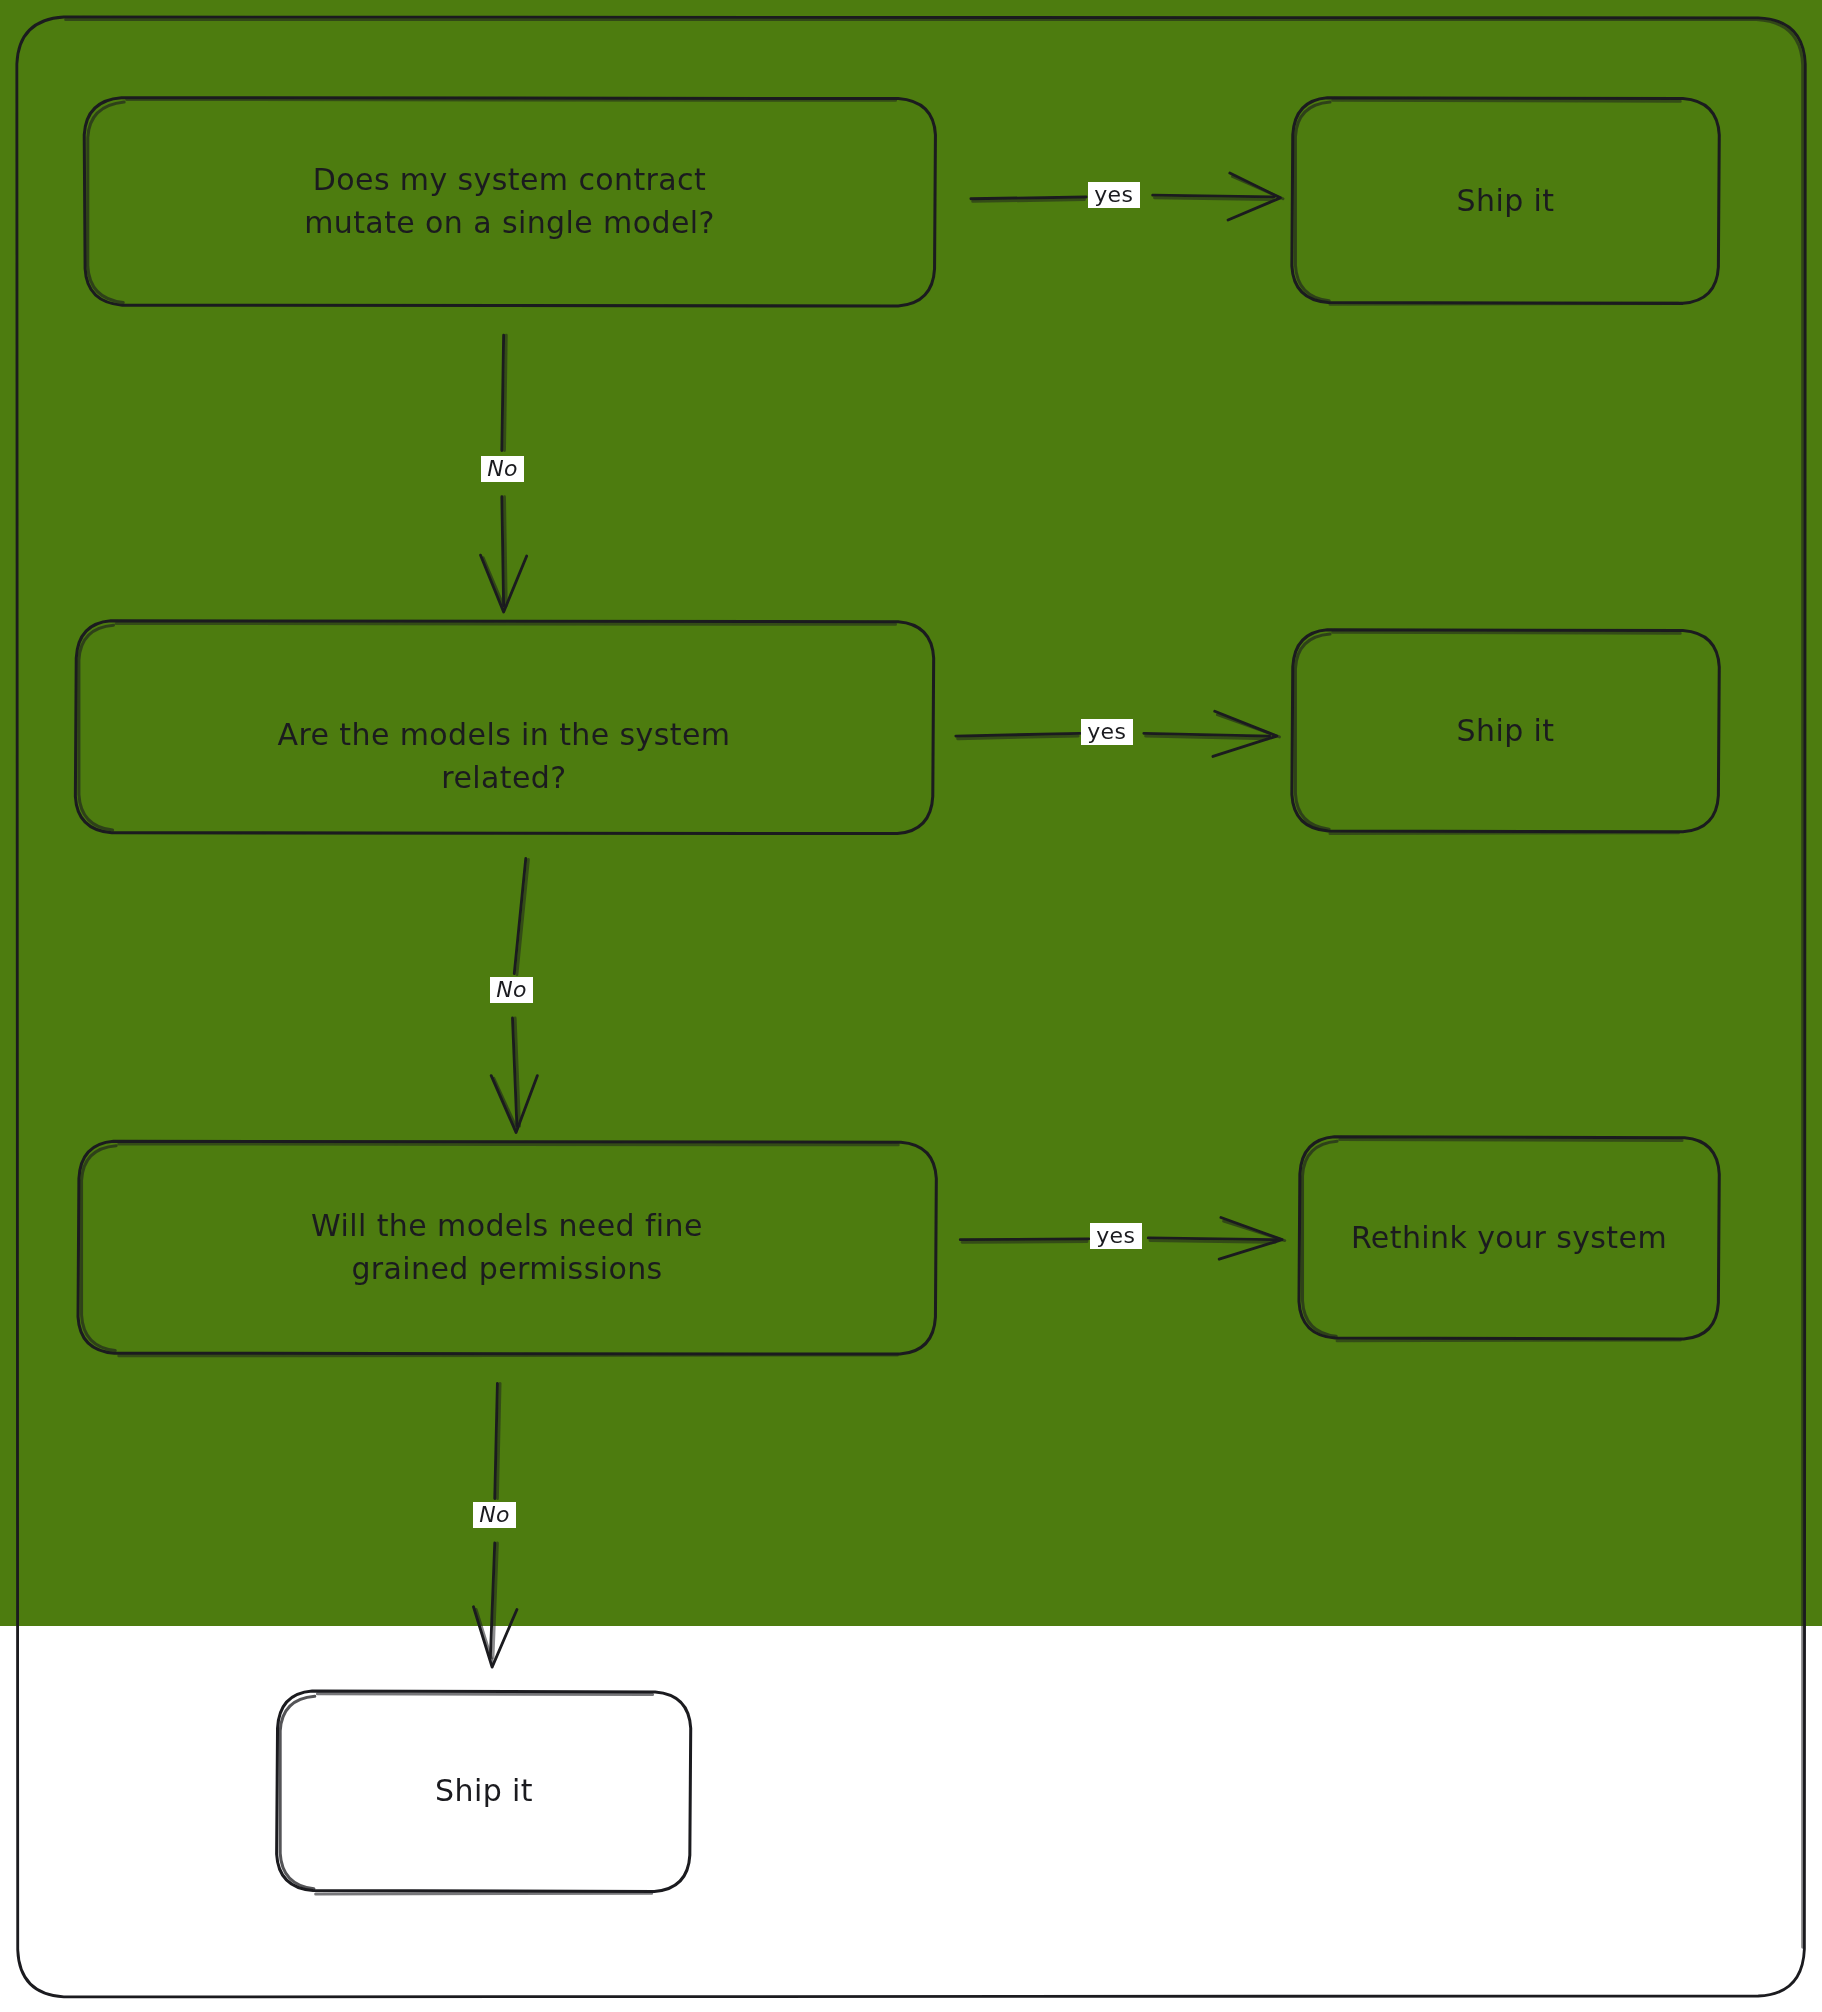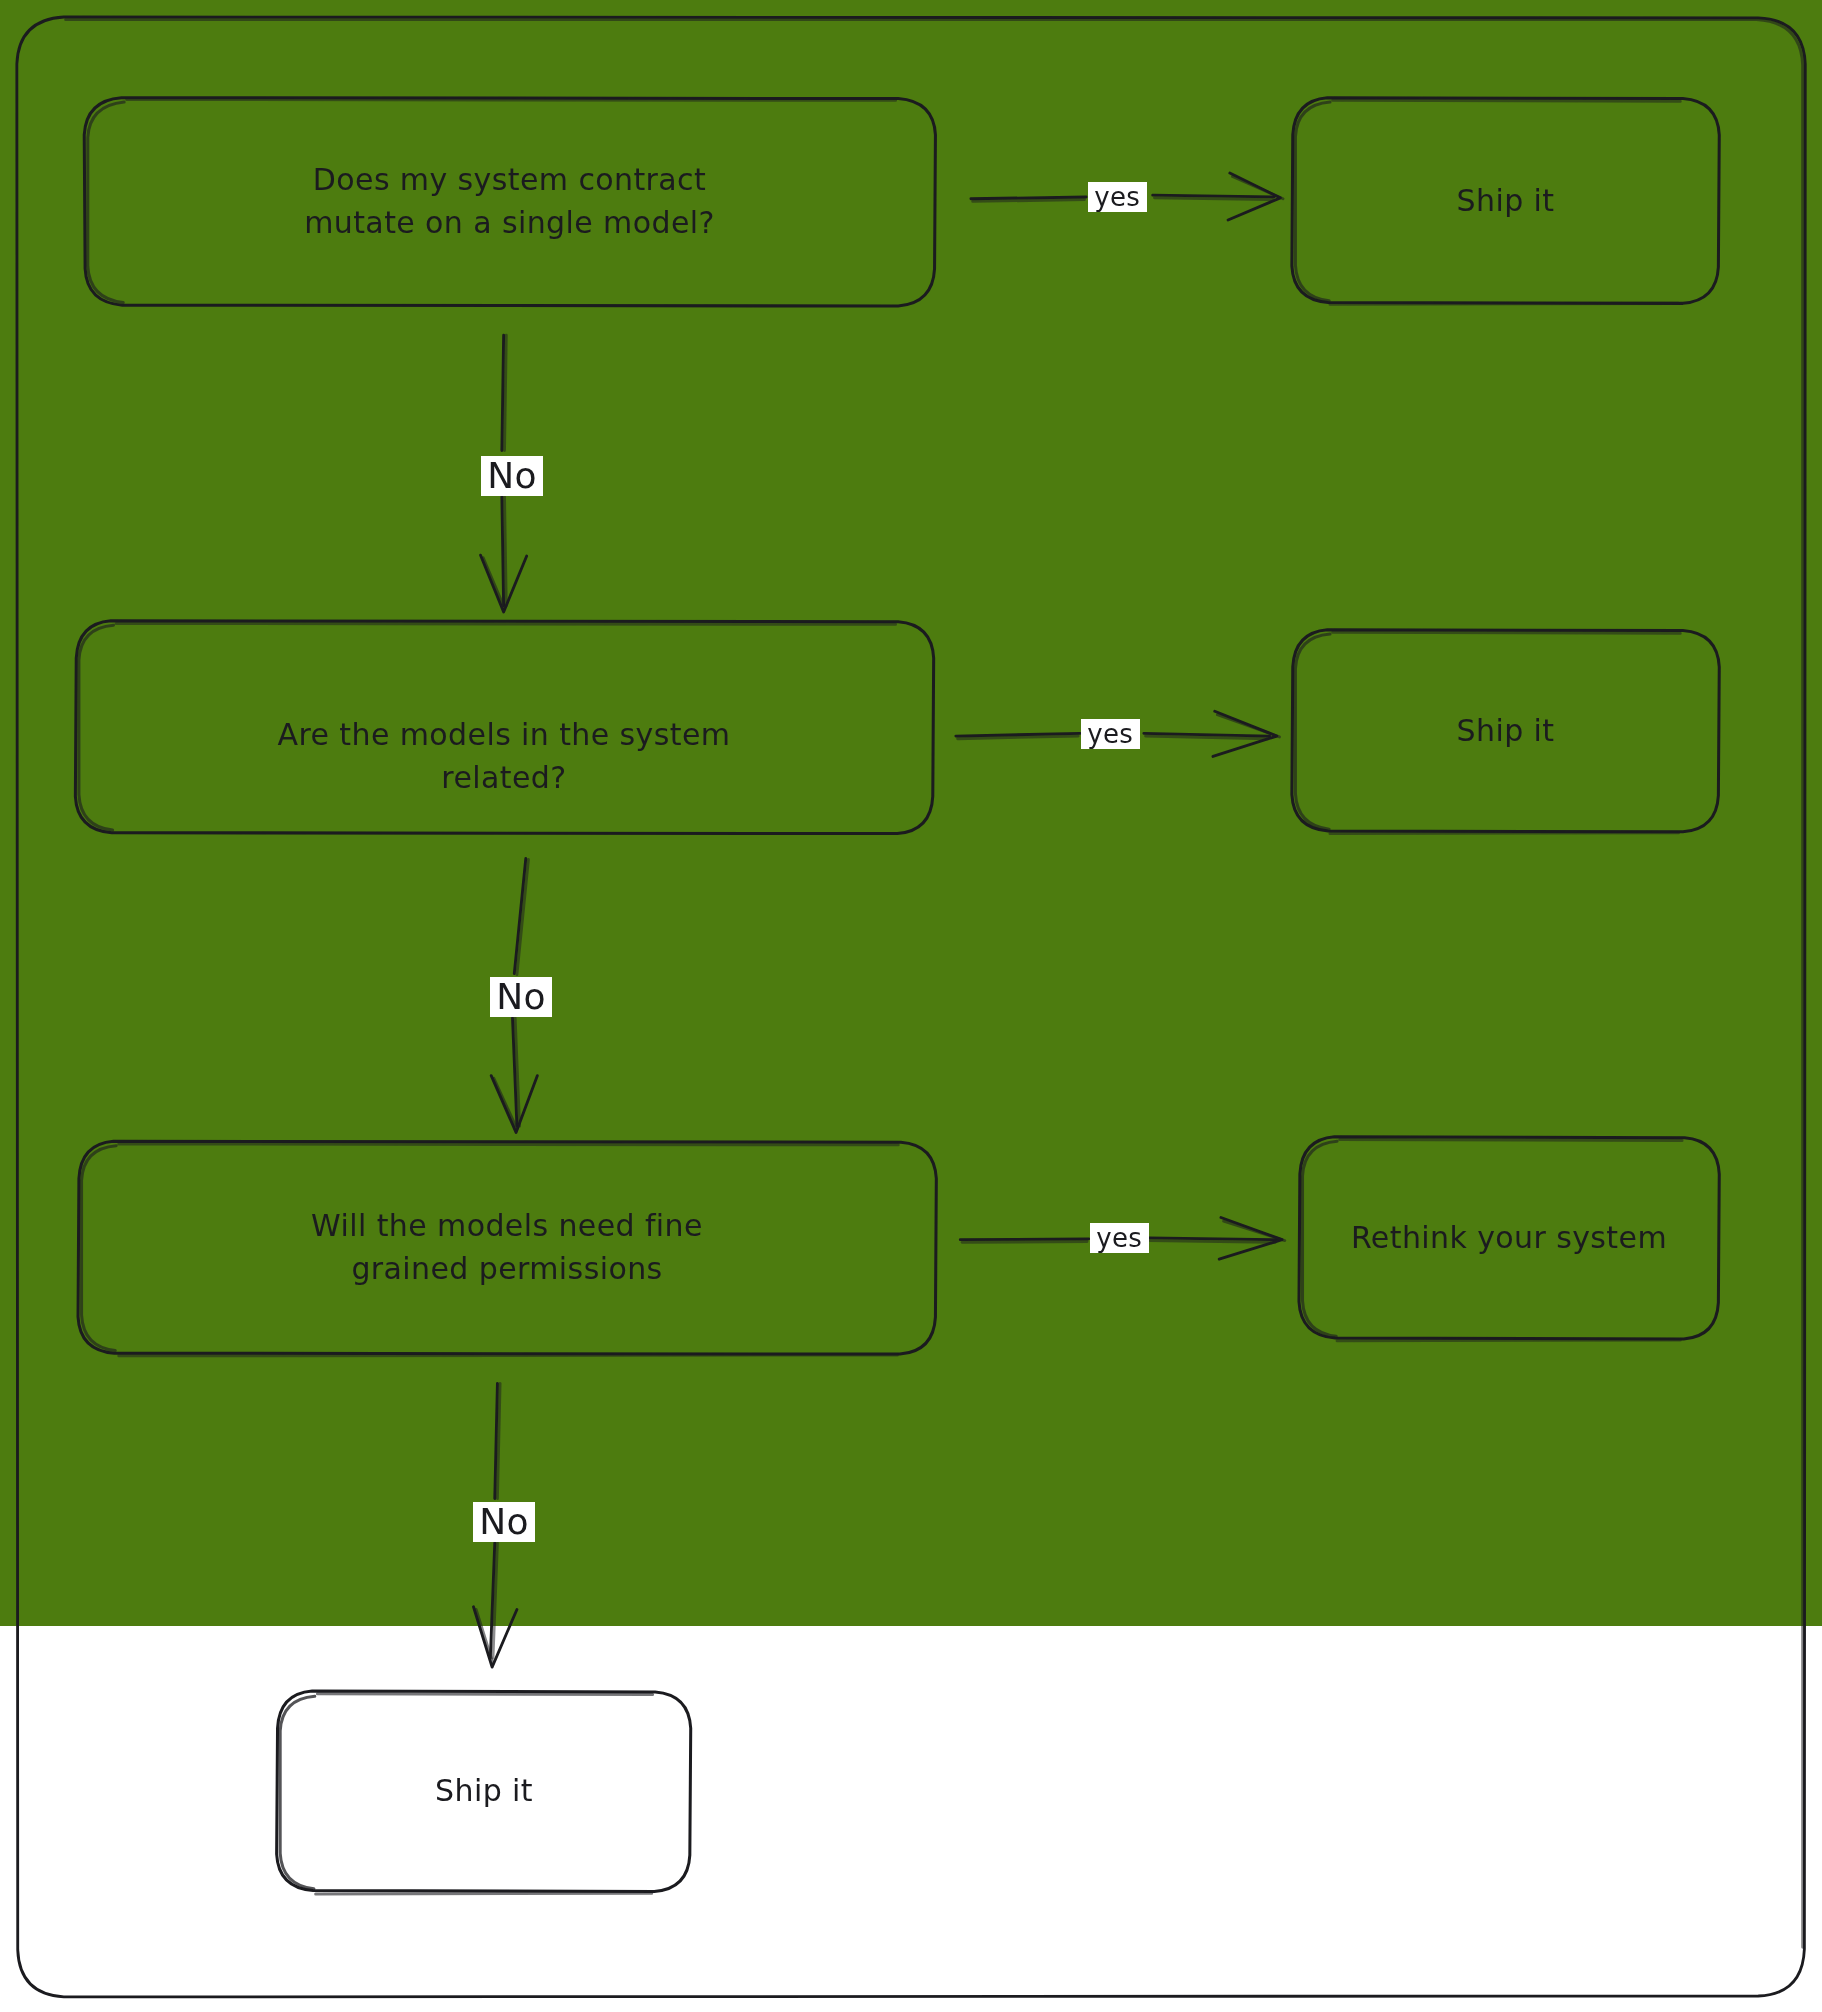--- a/index.html
+++ b/index.html
@@ -39,30 +39,31 @@
     font-size: 30px;
     line-height: 1.42;
     letter-spacing: 0.4px;
     white-space: pre-line;
     pointer-events: none;
   }
   .edge-label {
     position: absolute;
     color: #1b1b1f;
     font-family: "DejaVu Sans", sans-serif;
-    font-size: 26px;
+    font-size: 22px;
     line-height: 1;
     letter-spacing: 0.4px;
     white-space: nowrap;
     background: #ffffff;
     padding: 1.8px 6.2px;
     pointer-events: none;
   }
   .edge-label.vertical-label {
-    font-size: 36px;
+    font-style: italic;
+    font-size: 22px;
   }
   .hit {
     position: absolute;
   }
 </style>
 </head>
 <body>
 
 <div id="canvas">
 

